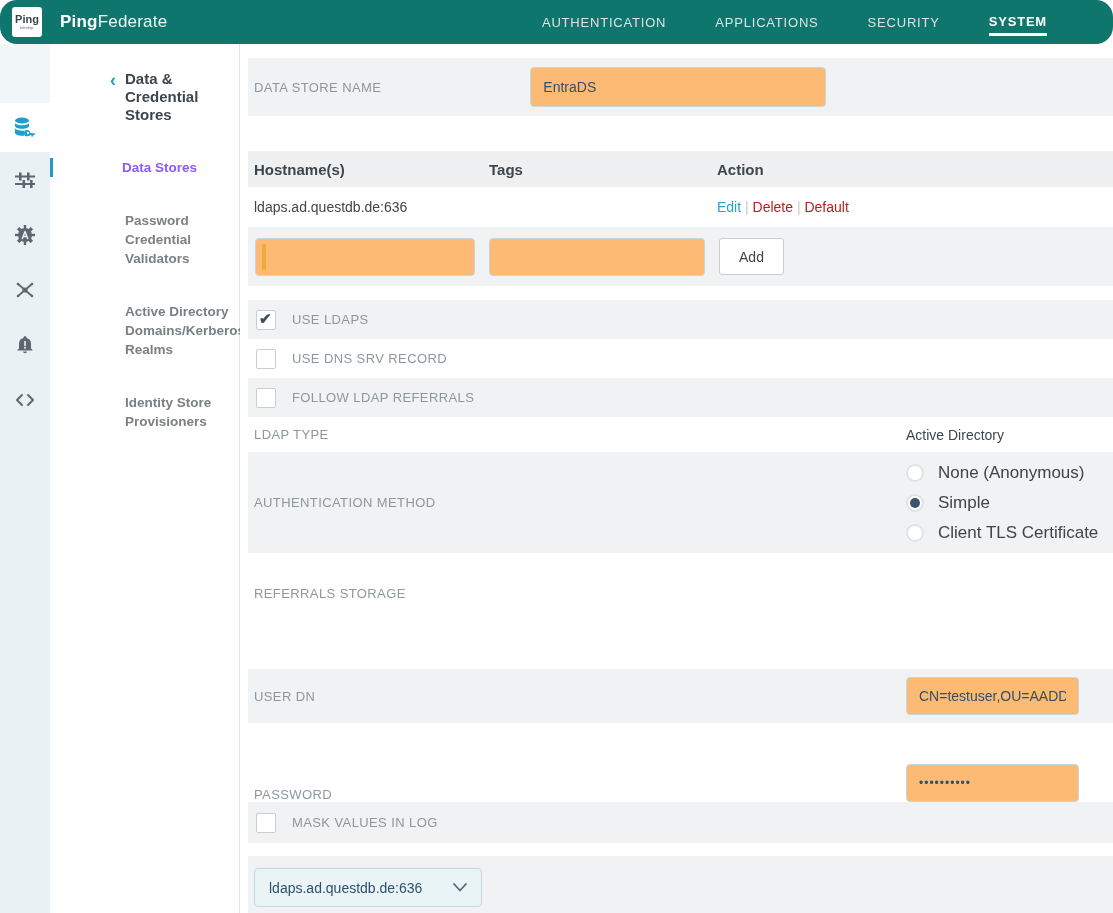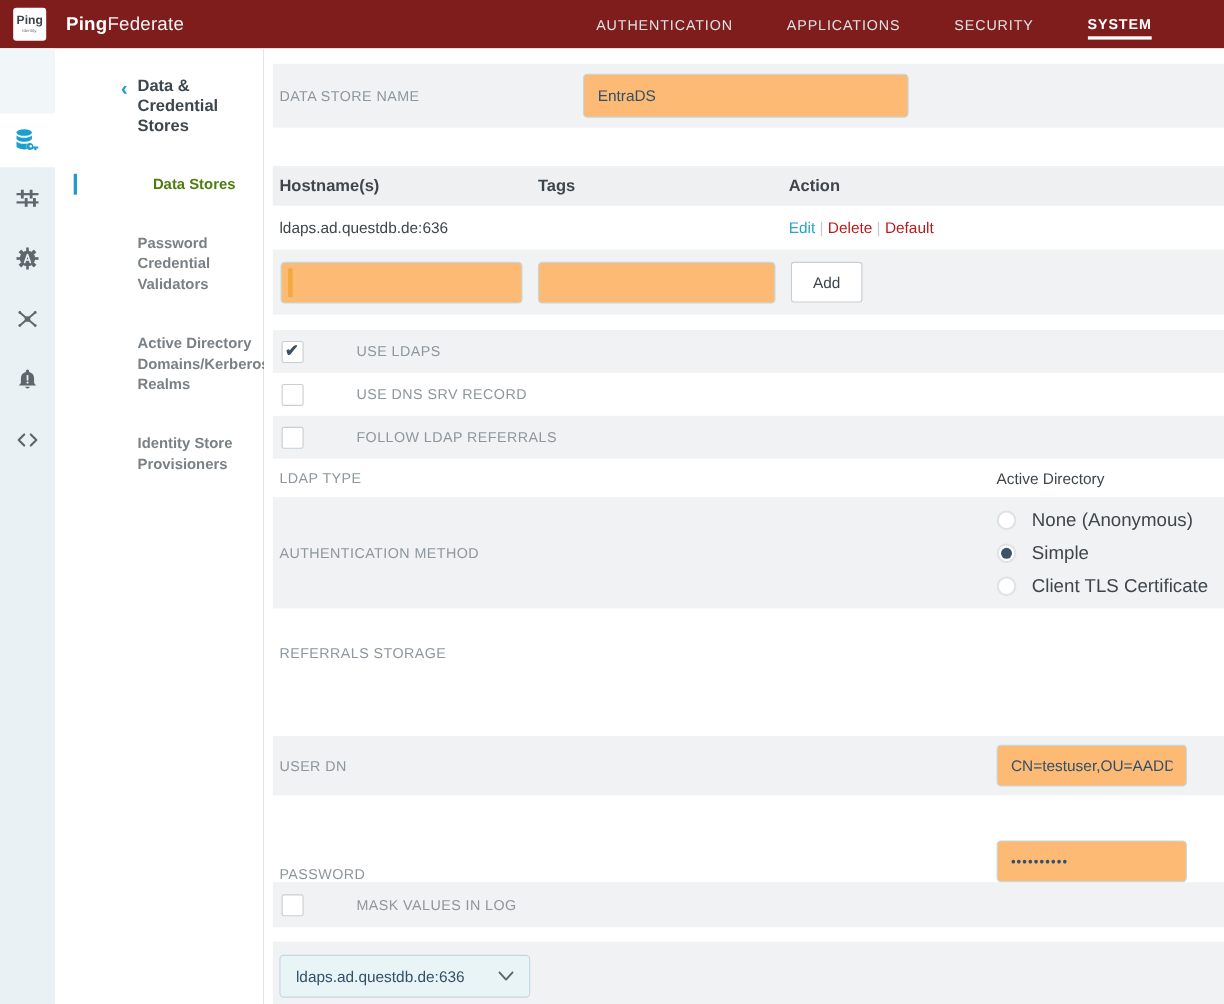--- a/index.html
+++ b/index.html
@@ -1,21 +1,21 @@
 <!DOCTYPE html>
 <html><head>
 <meta charset="utf-8">
 <style>
   * { margin:0; padding:0; box-sizing:border-box; }
   html,body { background:#fff; }
   body { font-family:"Liberation Sans", sans-serif; color:#3e464c; }
   .app { position:relative; width:1113px; height:913px; overflow:hidden; background:#fff; }
 
   
-  .topbar { display:flex; align-items:center; height:44px; background:#7f1d1d; padding-left:12px; }
+  .topbar { display:flex; align-items:center; height:44px; background:#0f766e; padding-left:12px;border-radius:17px; }
   .logo-box { width:30px; height:30px; background:#fff; border-radius:3px; display:flex; flex-direction:column; align-items:center; justify-content:center; line-height:1; }
   .logo-box .logo-word { font-size:11px; font-weight:bold; color:#3e464c; letter-spacing:0; }
   .logo-box .logo-sub { font-size:4px; color:#6b7277; margin-top:1px; }
   .brand { margin-left:18px; font-size:17px; color:#fff; letter-spacing:.2px; }
   .brand .bold { font-weight:bold; }
   .brand .light { font-weight:normal; color:#f2f4f4; }
   .topnav { margin-left:auto; display:flex; gap:49px; padding-right:66px; align-items:center; }
   .topnav .nav-item { font-size:13px; letter-spacing:.8px; color:#dfe2e3; cursor:pointer; padding:6px 0; }
   .topnav .nav-item.active { color:#fff; font-weight:bold; border-bottom:3px solid #fff; padding-bottom:4px; }
 
@@ -30,21 +30,21 @@
   .rail-item.active { background:#fff; }
   .rail-item svg { display:block; }
 
   
   .sidebar { width:190px; background:#fff; border-right:1px solid #e3e5e6; flex-shrink:0; padding-top:26px; }
   .side-head { display:flex; padding-left:58px; position:relative; }
   .back-chevron { position:absolute; left:60px; top:1px; color:#2499c7; font-size:18px; font-weight:bold; cursor:pointer; line-height:1; }
   .side-title { margin-left:17px; font-size:15px; font-weight:bold; color:#3e464c; line-height:18px; width:135px; }
   .side-items { margin-top:34px; }
   .side-item { font-size:13.5px; font-weight:bold; color:#7a8084; line-height:19px; padding-left:75px; margin-bottom:34px; width:190px; cursor:pointer; }
-  .side-item.active { color:#4d7c0f; padding-left:64px; border-left:3px solid #2499c7; margin-left:17px; }
+  .side-item.active { color:#8b5cf6; padding-left:64px; border-left:3px solid #2499c7; margin-left:0; }
   .side-item.active span { margin-left:5px; display:inline-block; }
 
   
   .content { flex:1; background:#fff; overflow:hidden; }
   .row { margin-left:8px; width:865px; }
   .gray { background:#f0f2f3; }
 
   .gap14 { height:14px; } .gap35 { height:35px; } .gap16{height:14px;} .gap13 { height:13px; }
 
   .field-row { height:58px; display:flex; align-items:center; padding-left:6px; }
@@ -65,21 +65,21 @@
 
   .add-row { height:59px; display:flex; align-items:center; padding-left:7px; }
   .host-input { width:220px; height:38px; position:relative; }
   .host-input input { width:220px; height:38px; }
   .caret { position:absolute; left:7px; top:6px; width:4px; height:26px; background:#f0a93c; }
   .tags-input { width:216px; height:38px; margin-left:14px; }
   .btn { background:#fff; border:1px solid #c9ced1; border-radius:3px; font-size:14px; color:#3e464c; font-family:"Liberation Sans", sans-serif; cursor:pointer; }
   .add-btn { width:65px; height:37px; margin-left:14px; }
 
   
-  .cb-row { height:39px; display:flex; align-items:center; padding-left:8px;gap:32px; }
+  .cb-row { height:39px; display:flex; align-items:center; padding-left:8px; }
   .checkbox { width:20px; height:20px; background:#fff; border:1px solid #c9ced1; border-radius:2px; position:relative; cursor:pointer; flex-shrink:0; }
   .checkbox.checked::after { content:"\2714"; position:absolute; left:2px; top:-1px; font-size:15px; font-weight:bold; color:#3a4f63; }
   .cb-label { margin-left:16px; font-size:13px; color:#8e979d; letter-spacing:.4px; }
 
   
   .lv-row { display:flex; padding-left:6px; }
   .lv-row .flabel { width:652px; flex-shrink:0; }
   .ldap-type { height:35px; align-items:center; }
   .ldap-value { font-size:14px; color:#3e464c; }
   .radio-block { padding-top:6px; }

